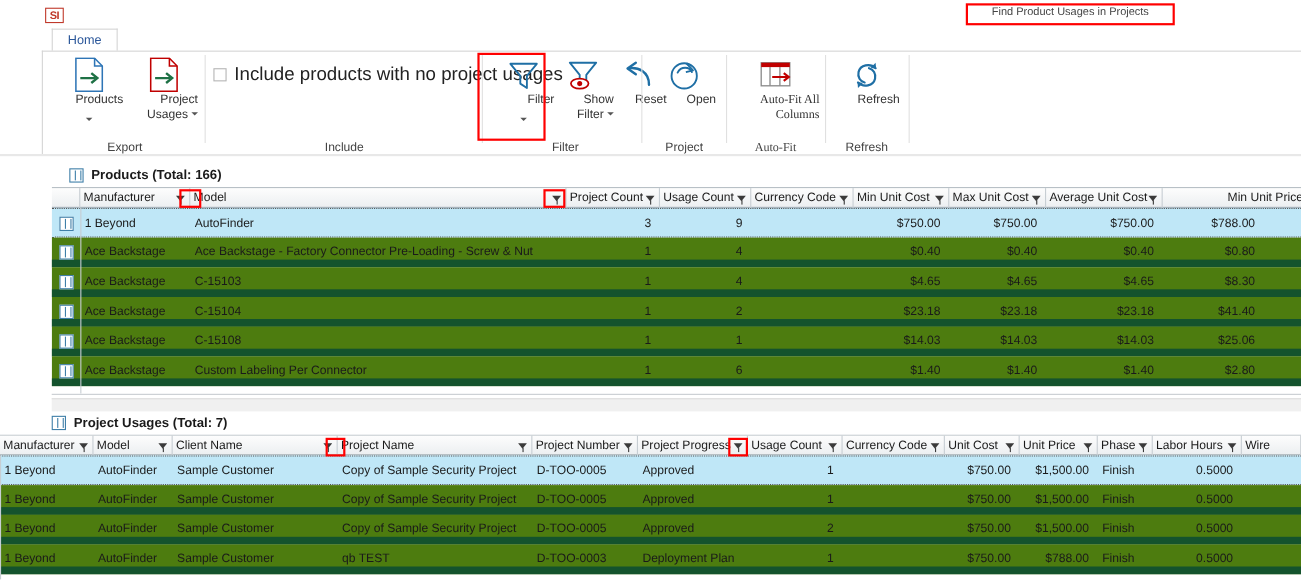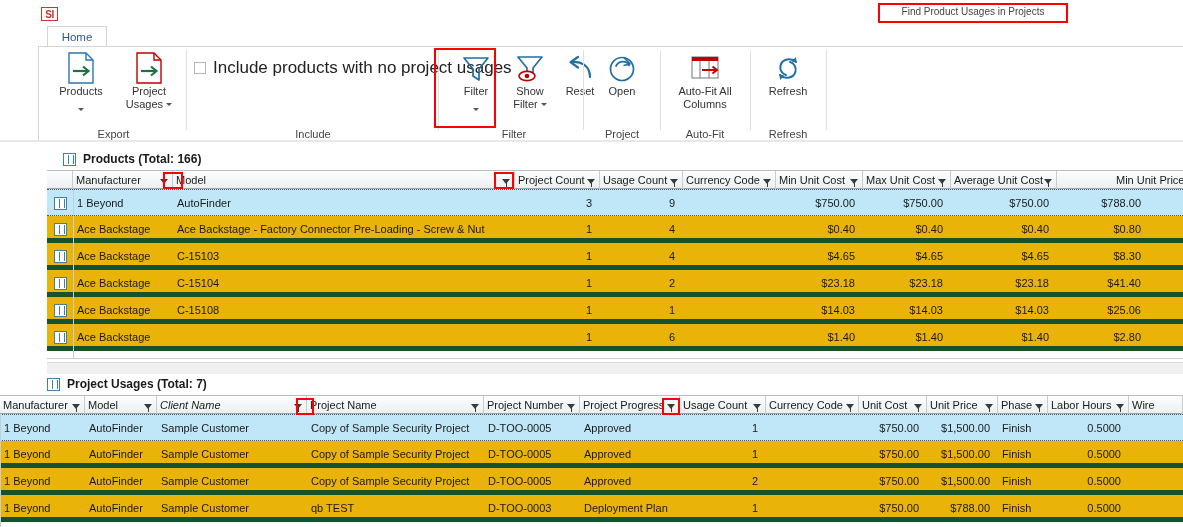--- a/index.html
+++ b/index.html
@@ -85,20 +85,21 @@
     white-space: nowrap;
   }
   .rbtn {
     position: absolute;
     text-align: center;
     cursor: default;
   }
   .rbtn-label {
     font-size: 11px; color: #333333; line-height: 12.5px;
     white-space: nowrap;
+    text-align: right;
   }
   .rbtn-icon {
     height: 34px; display: flex; align-items: center; justify-content: center;
   }
   .caret {
     display: inline-block;
     width: 0; height: 0;
     border-left: 3.5px solid transparent;
     border-right: 3.5px solid transparent;
     border-top: 3.5px solid #555555;
@@ -180,22 +181,22 @@
     border-top: 5px solid #3a3a3a;
   }
   .filter-ico::after {
     content: "";
     position: absolute; left: 4px; top: 5px;
     width: 1px; height: 4px;
     background: #3a3a3a;
   }
   .grow {
     position: relative; height: 27px;
-    border-bottom: 5px solid #14532d;
-    background: #eab308;
+    border-bottom: 7px solid #14532d;
+    background: #4d7c0f;
     box-sizing: border-box;
   }
   .grow.sel {
     background: #bfe7f7;
     border-top: 1px dotted #555555;
     border-bottom: 1px dotted #555555;
   }
   .gc {
     position: absolute; top: 0; height: 26px;
     line-height: 26px;
@@ -329,21 +330,21 @@
           <path d="M9,13 C12,7 20,7.5 22,12.5" fill="none" stroke="#1f6fa5" stroke-width="1.7" stroke-linecap="round"></path>
           <path d="M17,4.5 L23,11 L16.5,12.5" fill="none" stroke="#1f6fa5" stroke-width="1.7" stroke-linejoin="round"></path>
         </svg>
       </div>
       <div class="rbtn-label">Open</div>
     </div>
     <div class="rgroup-label">Project</div>
   </div>
   <div class="rgroup-sep" style="left:660px;"></div>
 
-  <div class="rgroup" style="left:662px; width:86px;">
+  <div class="rgroup" style="left:662px; width:86px;font-family:Liberation Serif, serif;">
     <div class="rbtn" style="left:3px; top:4px; width:80px;">
       <div class="rbtn-icon">
         <svg width="36" height="30" viewBox="0 0 36 30">
           <rect x="5" y="4" width="26" height="21" fill="#ffffff" stroke="#8a8a8a" stroke-width="1.2"></rect>
           <rect x="5" y="4" width="26" height="4" fill="#c00000"></rect>
           <path d="M13,8 V25 M22,8 V25" stroke="#8a8a8a" stroke-width="1.2"></path>
           <path d="M15,17 H29" stroke="#c00000" stroke-width="2"></path>
           <path d="M25.5,13.5 L30,17 L25.5,20.5" fill="none" stroke="#c00000" stroke-width="2"></path>
         </svg>
       </div>
@@ -459,20 +460,21 @@
           <div class="gc num" style="left: 729px; width: 79px;">$14.03</div>
           <div class="gc num" style="left: 816px; width: 80px;">$14.03</div>
           <div class="gc num" style="left: 904px; width: 98px;">$14.03</div>
           <div class="gc num" style="left: 1010px; width: 84px;">$25.06</div>
         </div>
         <div class="grow">
           <span class="rowico" style="width: 26px; left: 0px;">
             <span class="box-icon"></span>
           </span>
           <div class="gc" style="left: 30px; width: 96px;">Ace Backstage</div>
+          <div class="gc" style="left: 130px; width: 338px;">Custom Labeling Per Connector</div>
           <div class="gc num" style="left: 468px; width: 77px;">1</div>
           <div class="gc num" style="left: 553px; width: 75px;">6</div>
           <div class="gc" style="left: 640px; width: 89px;"></div>
           <div class="gc num" style="left: 729px; width: 79px;">$1.40</div>
           <div class="gc num" style="left: 816px; width: 80px;">$1.40</div>
           <div class="gc num" style="left: 904px; width: 98px;">$1.40</div>
           <div class="gc num" style="left: 1010px; width: 84px;">$2.80</div>
         </div>
       </div>
   <div style="position: absolute; left: 26px; top: 19px; bottom: 0px; width: 1px; background: rgb(199, 206, 211);"></div>
@@ -488,21 +490,21 @@
 
   <div class="section-title" style="left:47px; top:377px;">
     <span class="box-icon"></span>
     <span>Project Usages (Total: 7)</span>
   </div>
 
   <div class="grid" id="usages-grid" style="left:0px; top:395px; width:1183px; height:132px;">
     <div class="ghead" id="usages-head">
         <div class="gh-cell" style="left: 0px; width: 85px;"><span>Manufacturer</span><span class="fi"><span class="filter-ico"></span></span></div>
         <div class="gh-cell" style="left: 85px; width: 72px;"><span>Model</span><span class="fi"><span class="filter-ico"></span></span></div>
-        <div class="gh-cell" style="left: 157px; width: 150px; font-style: italic;"><span>Client Name</span><span class="fi"><span class="filter-ico"></span></span></div>
+        <div class="gh-cell" style="left: 157px; width: 150px;"><span>Client Name</span><span class="fi"><span class="filter-ico"></span></span></div>
         <div class="gh-cell" style="left: 307px; width: 177px;"><span>Project Name</span><span class="fi"><span class="filter-ico"></span></span></div>
         <div class="gh-cell" style="left: 484px; width: 96px;"><span>Project Number</span><span class="fi"><span class="filter-ico"></span></span></div>
         <div class="gh-cell" style="left: 580px; width: 100px;"><span>Project Progress</span><span class="fi"><span class="filter-ico"></span></span></div>
         <div class="gh-cell" style="left: 680px; width: 86px;"><span>Usage Count</span><span class="fi"><span class="filter-ico"></span></span></div>
         <div class="gh-cell" style="left: 766px; width: 93px;"><span>Currency Code</span><span class="fi"><span class="filter-ico"></span></span></div>
         <div class="gh-cell" style="left: 859px; width: 68px;"><span>Unit Cost</span><span class="fi"><span class="filter-ico"></span></span></div>
         <div class="gh-cell" style="left: 927px; width: 71px;"><span>Unit Price</span><span class="fi"><span class="filter-ico"></span></span></div>
         <div class="gh-cell" style="left: 998px; width: 50px;"><span>Phase</span><span class="fi"><span class="filter-ico"></span></span></div>
         <div class="gh-cell" style="left: 1048px; width: 81px;"><span>Labor Hours</span><span class="fi"><span class="filter-ico"></span></span></div>
         <div class="gh-cell" style="left: 1129px; width: 54px;"><span>Wire</span></div>

